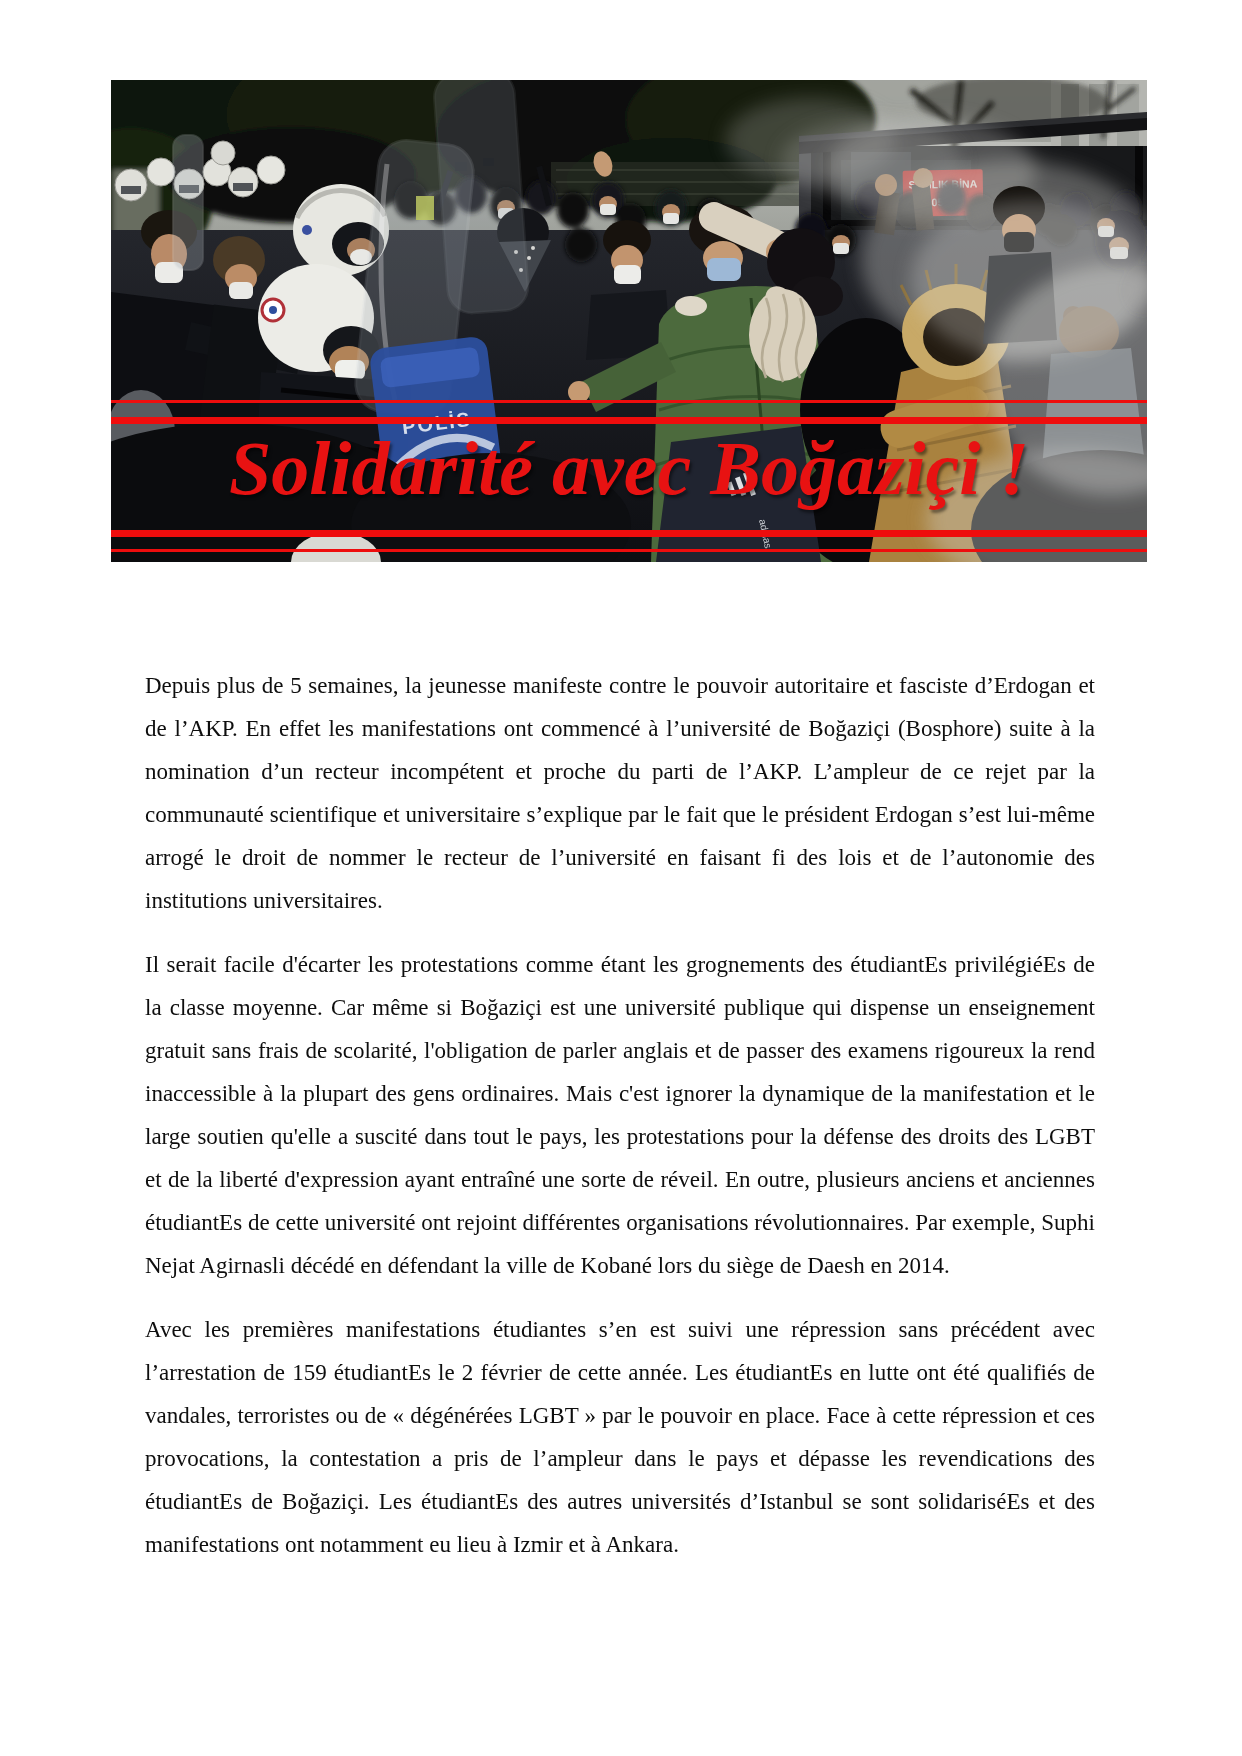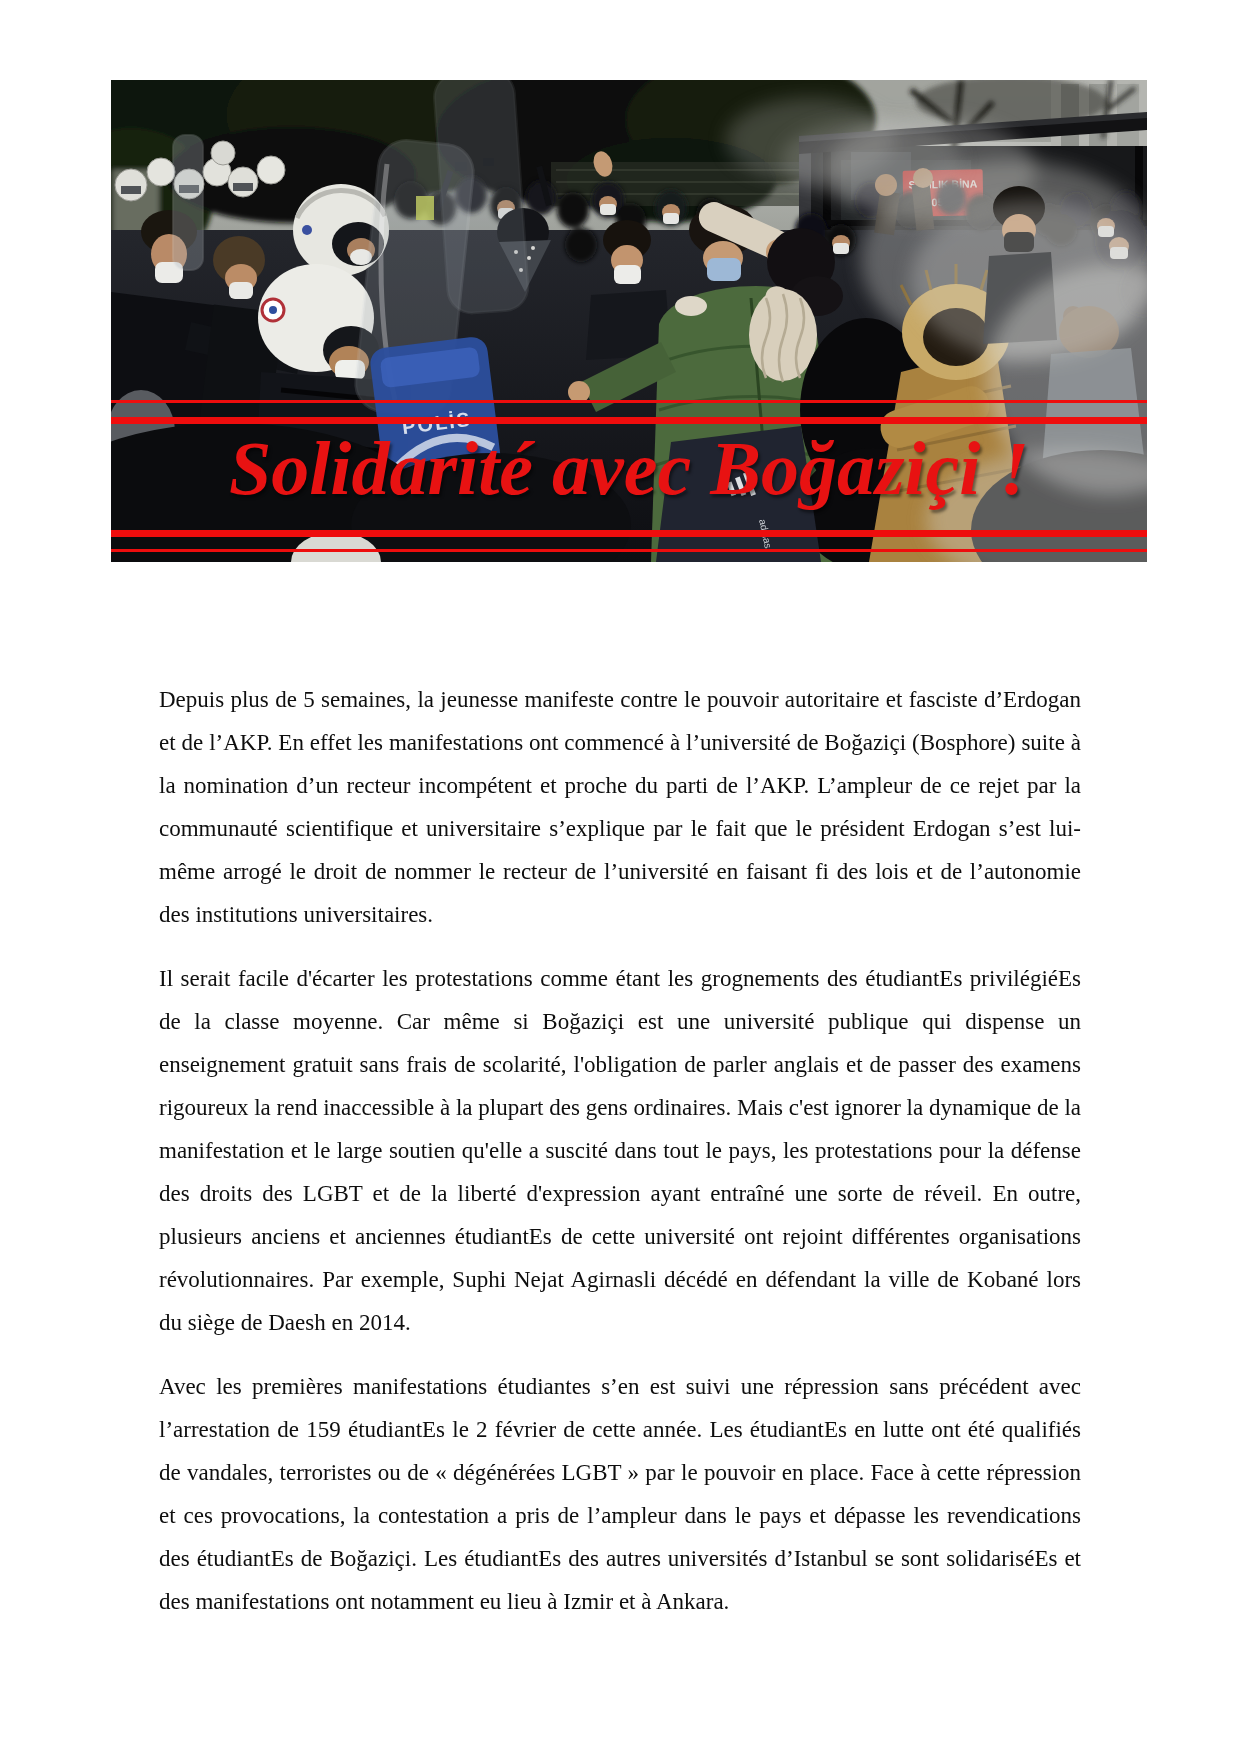--- a/index.html
+++ b/index.html
@@ -36,21 +36,21 @@
     white-space:nowrap;
     text-shadow:2px 3px 3px rgba(0,0,0,0.45);
   }
   .article{
     position:absolute;left:145px;top:664px;width:950px;
     font-size:23px;
     line-height:43px;
     color:#0e0e0e;
     text-align:justify;
   }
-  .article p{margin:14px;}
+  .article p{margin:0;}
   .article p + p{margin-top:21px;}
 </style>
 </head>
 <body>
 
 <div class="page">
 
   <div class="photo-wrap">
     <svg width="1036" height="482" viewBox="0 0 1036 482" xmlns="http://www.w3.org/2000/svg">
       <defs>

